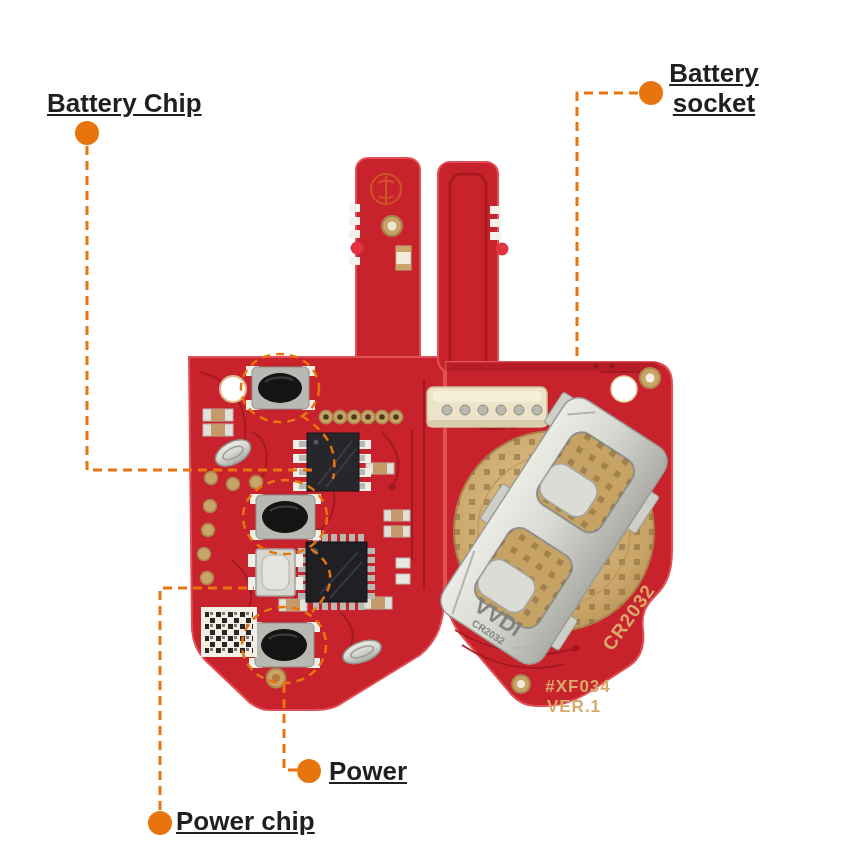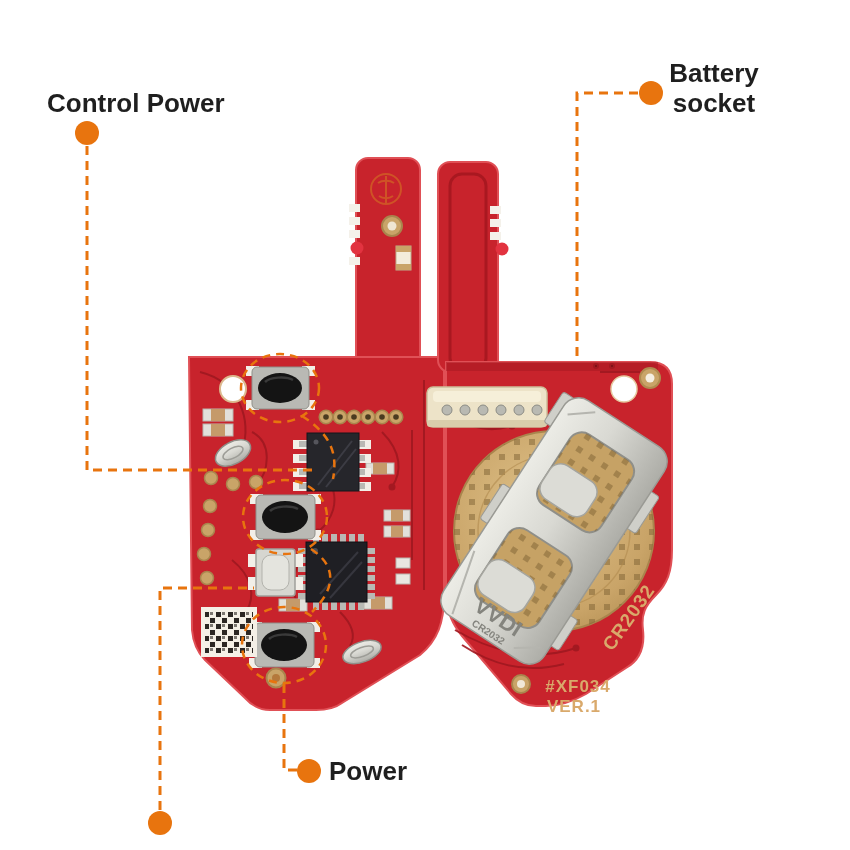--- a/index.html
+++ b/index.html
@@ -3,21 +3,21 @@
 <meta charset="utf-8">
 <style>
   html,body{margin:0;padding:0;background:#ffffff;}
   .stage{
     position:relative;width:850px;height:850px;background:#ffffff;
     font-family:"Liberation Sans",sans-serif;overflow:hidden;
   }
   .stage svg{position:absolute;left:0;top:0;}
   .callout-label{
     position:absolute;font-weight:700;font-size:26px;line-height:30px;
-    color:#1f1f1f;letter-spacing:0px;white-space:pre-line;
+    color:#1f1f1f;letter-spacing:0px;white-space:pre-line;text-decoration:underline;
   }
   .callout-label.wrap{width:118px;text-align:center;white-space:normal;}
   .callout-dot{
     position:absolute;width:24px;height:24px;border-radius:50%;
     background:#e8740e;
   }
   .brd-text{font-family:"Liberation Sans",sans-serif;font-weight:700;fill:#d9a96b;}
   .stamp-text{font-family:"Liberation Sans",sans-serif;font-weight:700;fill:#84847e;}
 </style>
 </head>
@@ -366,24 +366,25 @@
     <path d="M297,770 H284 V684" stroke-width="3" stroke-dasharray="9 6"></path>
     <path d="M160,810 V588 H254" stroke-width="3" stroke-dasharray="9 6"></path>
     <ellipse cx="280" cy="388" rx="39" ry="34" stroke-width="2.5" stroke-dasharray="8 6"></ellipse>
     <ellipse cx="285" cy="517" rx="42" ry="37" stroke-width="2.5" stroke-dasharray="8 6"></ellipse>
     <ellipse cx="284" cy="645" rx="42" ry="38" stroke-width="2.5" stroke-dasharray="8 6"></ellipse>
     <path d="M302,416 C330,434 338,452 333,479" stroke-width="2.5" stroke-dasharray="8 6"></path>
     <path d="M311,549 C337,566 336,588 312,612" stroke-width="2.5" stroke-dasharray="8 6"></path>
   </g>
 </svg>
 
-<div class="callout-label" style="left:47px;top:88px;">Control Power</div>
+<div class="callout-label" style="left:47px;top:88px;">Battery Chip</div>
 <div class="callout-dot" style="left:75px;top:121px;"></div>
 
 <div class="callout-label wrap" style="left:655px;top:58px;">Battery socket</div>
 <div class="callout-dot" style="left:639px;top:81px;"></div>
 
 <div class="callout-label" style="left:329px;top:756px;">Power</div>
 <div class="callout-dot" style="left:297px;top:759px;"></div>
 
+<div class="callout-label" style="left:176px;top:806px;">Power chip</div>
 <div class="callout-dot" style="left:148px;top:811px;"></div>
 
 </div>
 
 </body></html>

